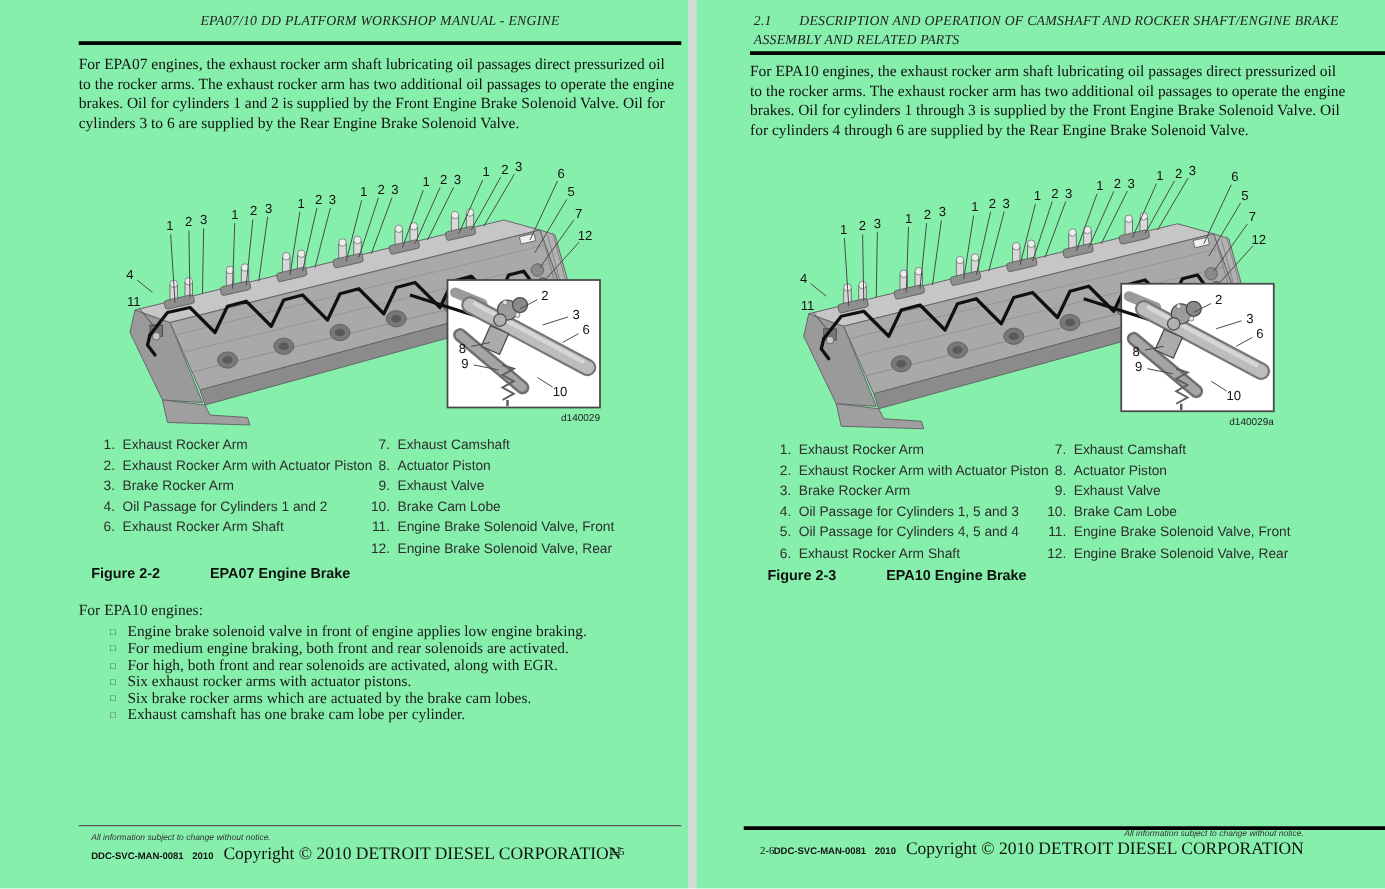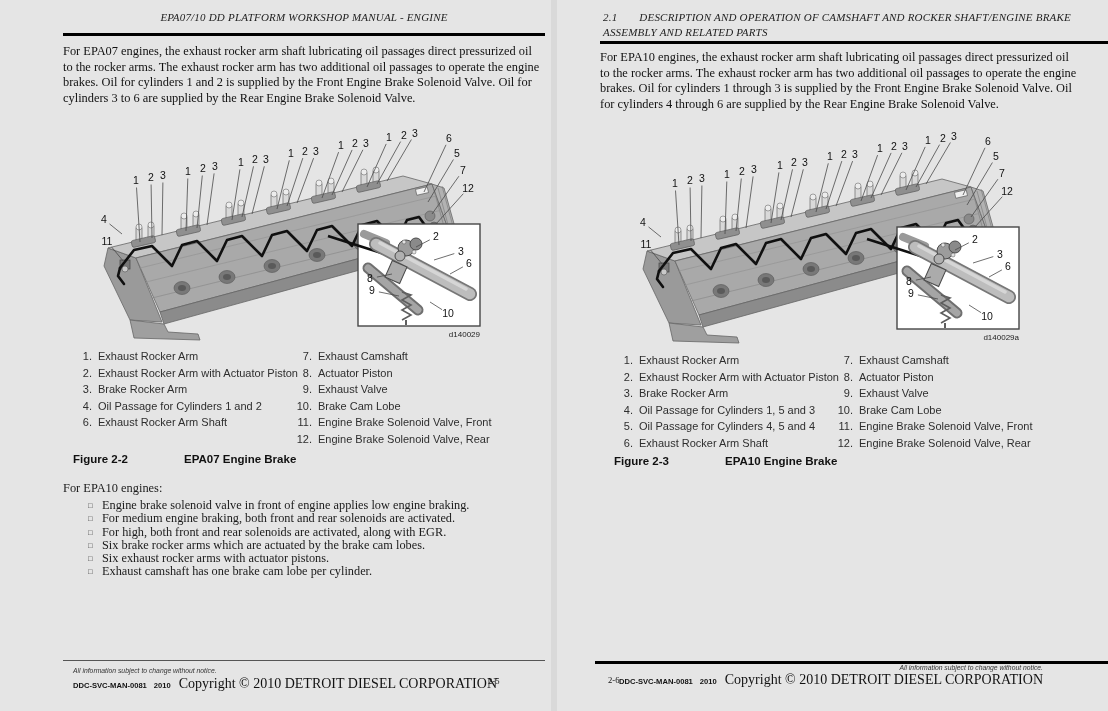--- a/index.html
+++ b/index.html
@@ -1,18 +1,18 @@
 <!DOCTYPE html>
 <html><head>
 <meta charset="utf-8">
 <style>
   html,body{margin:0;padding:0;background:#ffffff;}
   #canvas{position:relative;width:1108px;height:711px;background:#ffffff;overflow:hidden;
           font-family:"Liberation Serif",serif;color:#1a1a1a;}
-  .page{position:absolute;top:0;height:711px;width:551px;background:#e5e5e5;}
+  .page{position:absolute;top:0;height:711px;width:551px;background:#86efac;}
   #page-left{left:0;}
   #page-right{left:557px;}
   .page-divider{position:absolute;left:551px;top:0;width:6px;height:711px;background:#d9d9d9;}
 
   
   .run-head{position:absolute;left:63px;top:11px;width:482px;text-align:center;
             font-style:italic;font-size:11px;letter-spacing:.2px;color:#222;}
   .sec-head{position:absolute;left:46px;top:10px;width:492px;font-style:italic;
             font-size:11px;line-height:14.5px;letter-spacing:.2px;color:#222;}
   .sec-num{margin-right:22px;}
@@ -46,21 +46,21 @@
   .legend-col.col1{left:0;width:225px;}
   .legend-col.col2{left:220px;width:250px;}
   .legend-row{height:16.5px;line-height:16.5px;white-space:nowrap;}
   .legend-num{display:inline-block;width:20px;text-align:right;margin-right:6px;}
 
   
   .fig-caption{position:absolute;font-family:"Liberation Sans",sans-serif;font-weight:bold;
                font-size:11.5px;color:#111;white-space:nowrap;}
   #page-left .fig-caption{left:73px;top:453px;}
   #page-right .fig-caption{left:57px;top:455px;}
-  .fig-label{display:inline-block;width:111px;}
+  .fig-label{display:inline-block;width:95px;}
 
   
   .epa10-heading{position:absolute;left:63px;top:481px;font-size:12.4px;margin:0;}
   .bullets{position:absolute;left:88px;top:499px;width:460px;margin:0;padding:0;list-style:none;}
   .bullets li{font-size:12.3px;line-height:13.2px;margin:0 0 .1px 0;}
   .bullet-glyph{display:inline-block;font-size:7.5px;color:#333;width:14px;vertical-align:1px;}
 
   
   .foot-rule{position:absolute;background:#000;}
   #page-left .foot-rule{left:63px;top:660px;width:482px;height:1px;background:#555;}
@@ -287,22 +287,22 @@
         </div>
     </div>
     <div class="fig-caption">
       <span class="fig-label">Figure 2-2</span><span>EPA07 Engine Brake</span>
     </div>
     <p class="epa10-heading">For EPA10 engines:</p>
     <ul class="bullets">
         <li><span class="bullet-glyph">□</span><span>Engine brake solenoid valve in front of engine applies low engine braking.</span></li>
         <li><span class="bullet-glyph">□</span><span>For medium engine braking, both front and rear solenoids are activated.</span></li>
         <li><span class="bullet-glyph">□</span><span>For high, both front and rear solenoids are activated, along with EGR.</span></li>
+        <li><span class="bullet-glyph">□</span><span>Six exhaust rocker arms with actuator pistons.</span></li>
         <li><span class="bullet-glyph">□</span><span>Six brake rocker arms which are actuated by the brake cam lobes.</span></li>
-        <li><span class="bullet-glyph">□</span><span>Six exhaust rocker arms with actuator pistons.</span></li>
         <li><span class="bullet-glyph">□</span><span>Exhaust camshaft has one brake cam lobe per cylinder.</span></li>
       </ul>
     <div class="foot-rule"></div>
     <div class="foot-notice">All information subject to change without notice.</div>
     <div class="credit-line">
       <span class="doc-id">DDC-SVC-MAN-0081</span><span class="doc-year">2010</span><span class="copyright">Copyright © 2010 DETROIT DIESEL CORPORATION</span>
     </div>
     <div class="page-num">2-5</div>
   </div>
 

